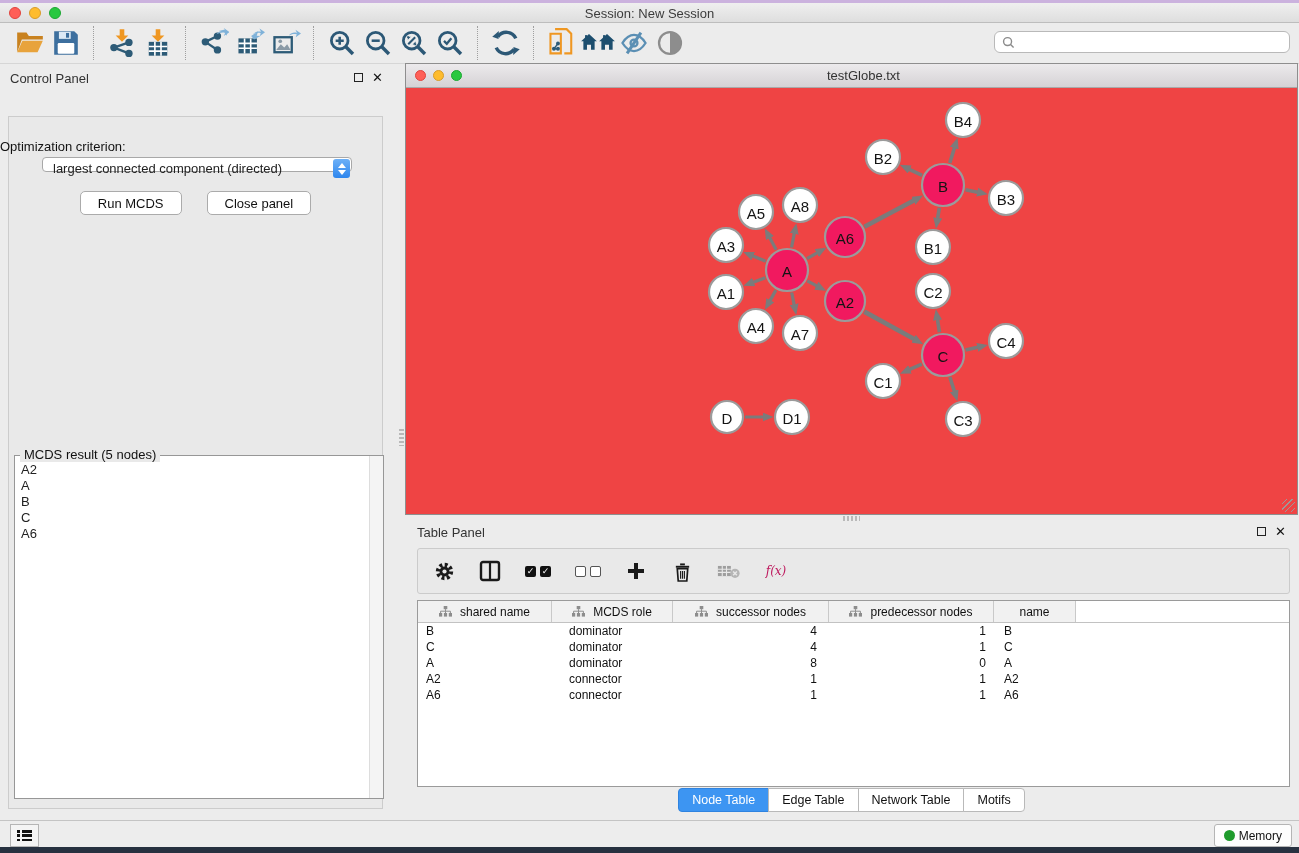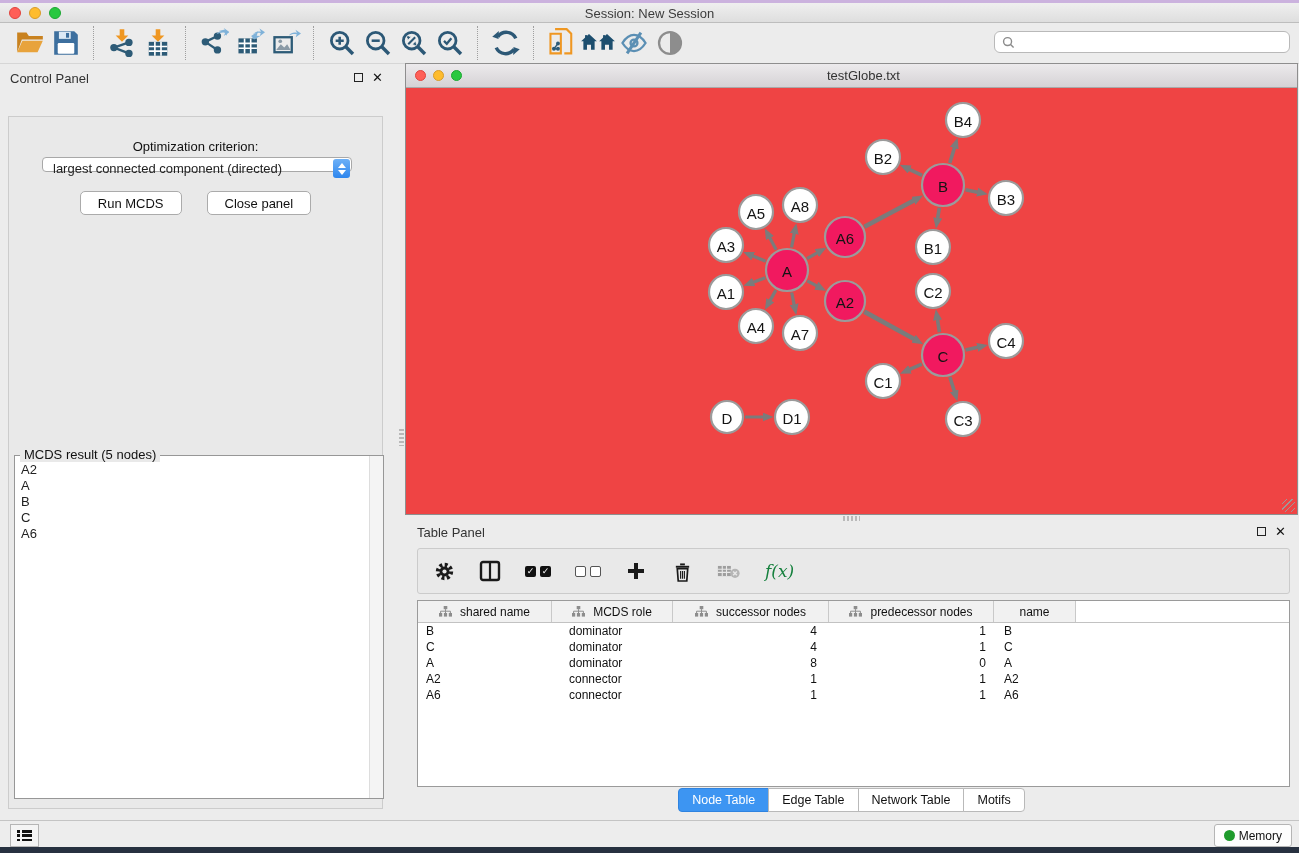--- a/index.html
+++ b/index.html
@@ -34,21 +34,21 @@
   .float-box{width:9px;height:9px;border:1.5px solid #222;box-sizing:border-box;display:inline-block;}
   .close-x{font-size:13px;font-weight:bold;color:#111;line-height:11px;}
   .cp-tabs{position:absolute;left:0;top:31px;width:100%;display:flex;justify-content:center;}
   .cp-tab{padding:3px 13px;background:#fcfcfc;border:1px solid #b3b3b3;margin-left:-1px;
           font-size:13px;color:#111;}
   .cp-tab:first-child{border-radius:4px 0 0 4px;}
   .cp-tab:last-child{border-radius:0 4px 4px 0;}
   .cp-tab.active{background:#3d95f2;border-color:#2f83e0;color:#fff;}
   .cp-content{position:absolute;left:8px;right:8px;top:52px;bottom:11px;background:#e9e9e9;
               border:1px solid #cccccc;}
-  .opt-label{position:absolute;left:0;top:75px;width:100%;text-align:center;font-size:13px;color:#111;}
+  .opt-label{position:absolute;left:0;top:75px;width:100%;text-align:left;font-size:13px;color:#111;}
   .dropdown{position:absolute;left:42px;top:93px;width:310px;height:15px;background:#fff;
             border:1px solid #a8a8a8;border-radius:4px;box-sizing:border-box;font-size:13px;
             line-height:21px;padding-left:10px;}
   .dd-stepper{position:absolute;right:1px;top:1px;width:17px;height:19px;border-radius:3px;
               background:linear-gradient(#6cb0f7,#2e86ee);display:flex;flex-direction:column;
               align-items:center;justify-content:center;gap:2px;}
   .caret-up{width:0;height:0;border-left:4px solid transparent;border-right:4px solid transparent;border-bottom:5px solid #fff;}
   .caret-down{width:0;height:0;border-left:4px solid transparent;border-right:4px solid transparent;border-top:5px solid #fff;}
   .cp-buttons{position:absolute;left:0;top:127px;width:100%;display:flex;justify-content:center;gap:25px;}
   .mac-btn{height:22px;padding:0 17px;background:#fff;border:1px solid #ababab;border-radius:5px;
@@ -79,21 +79,21 @@
   .table-panel{position:absolute;left:405px;top:517px;width:894px;height:303px;}
   .tp-title{position:absolute;left:12px;top:8px;font-size:13px;color:#333;}
   .tp-toolbar{position:absolute;left:12px;right:9px;top:31px;height:46px;background:#e9e9e9;
               border:1px solid #cbcbcb;border-radius:3px;display:flex;align-items:center;
               padding-left:15px;gap:24px;box-sizing:border-box;}
   .tp-tool{display:flex;align-items:center;justify-content:center;min-width:22px;height:24px;}
   .chk-pair{display:flex;gap:4px;}
   .chk{width:11px;height:11px;border-radius:2px;background:#111;color:#fff;font-size:9px;
        line-height:11px;text-align:center;font-weight:bold;}
   .chk.empty{background:#fff;border:1.5px solid #555;box-sizing:border-box;}
-  .fx{font-family:"DejaVu Serif","Liberation Serif",serif;font-style:italic;color:#15803d;font-size:17px;}
+  .fx{font-family:"DejaVu Serif","Liberation Serif",serif;font-style:italic;color:#be185d;font-size:12px;}
   .tp-table{position:absolute;left:12px;right:9px;top:83px;bottom:33px;background:#fff;
             border:1px solid #9a9a9a;overflow:hidden;}
   .tbl-header{display:flex;height:21px;border-bottom:1px solid #c2c2c2;}
   .th{background:#f1f1f1;border-right:1px solid #c9c9c9;display:flex;align-items:center;
       justify-content:center;gap:8px;font-size:12px;color:#111;box-sizing:border-box;}
   .tbl-row{display:flex;height:16px;font-size:12px;color:#111;}
   .td{box-sizing:border-box;display:flex;align-items:center;white-space:nowrap;overflow:hidden;}
   .td.align-right{justify-content:flex-end;}
   .tp-tabs{position:absolute;left:0;bottom:8px;width:100%;display:flex;justify-content:center;}
   .tp-tab{padding:4px 13px;background:#fff;border:1px solid #b9b9b9;margin-left:-1px;font-size:12.5px;color:#111;}

